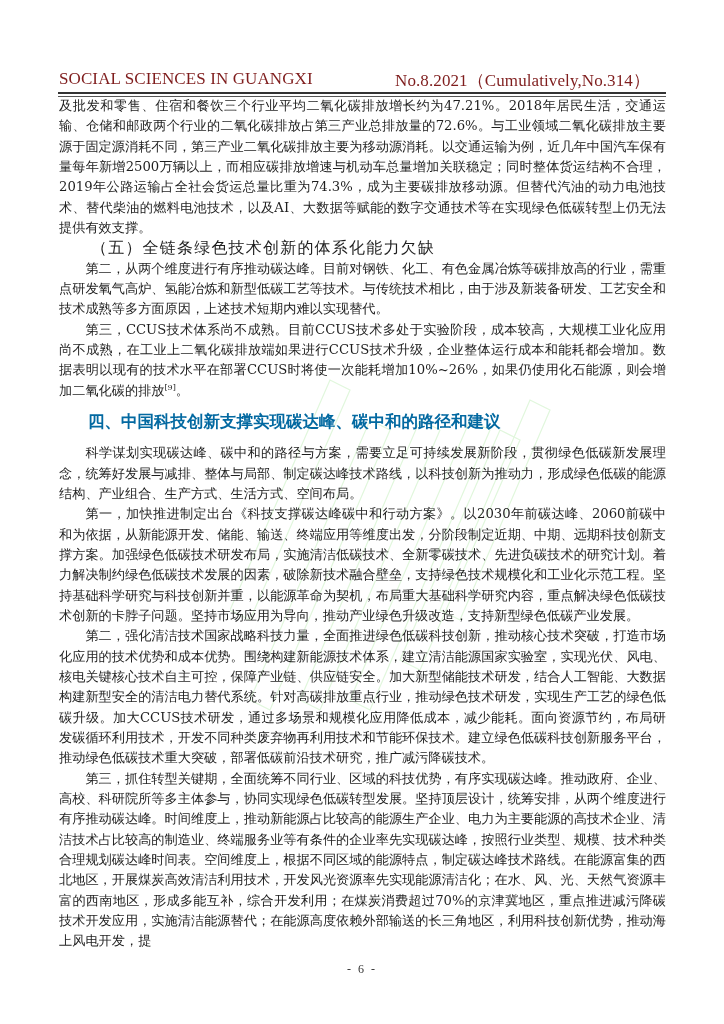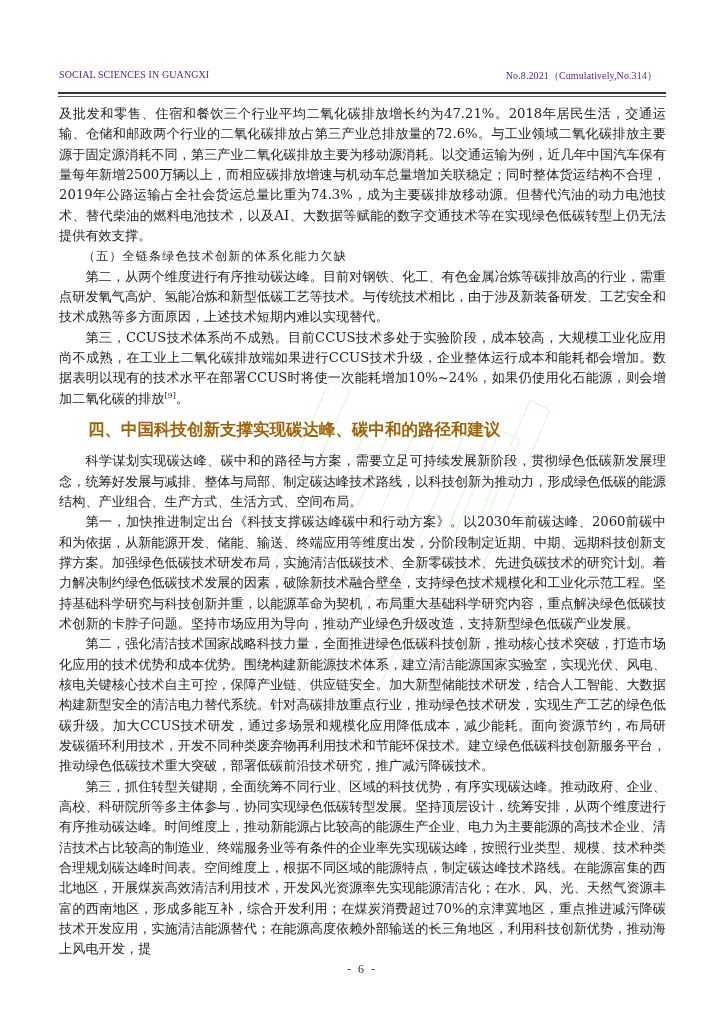--- a/index.html
+++ b/index.html
@@ -2,42 +2,42 @@
 <html><head>
 <meta charset="utf-8">
 <style>
   html, body { margin:0; padding:0; }
   body {
     width:724px; height:1024px; background:#ffffff; position:relative; overflow:hidden;
     font-family: "DejaVu Serif", "Liberation Serif", serif; color:#1a1a1a;
   }
   .running-head {
     position:absolute; left:59px; top:69px; width:607px; height:18px;
-    font-family: "Liberation Serif", "DejaVu Serif", serif; font-size:10px; color:#4c1d95;
+    font-family: "Liberation Serif", "DejaVu Serif", serif; font-size:17px; color:#7f1d1d;
     letter-spacing:0.1px;
   }
   .running-head .left { position:absolute; left:0; top:0; }
-  .running-head .right { position:absolute; right:9px; top:0; }
+  .running-head .right { position:absolute; right:16px; top:0; }
   .rule-thick { position:absolute; left:58px; width:608px; top:92px; height:2px; background:#333; }
   .rule-thin  { position:absolute; left:58px; width:608px; top:96px; height:1px; background:#555; }
 
   .body-text {
     position:absolute; left:59px; top:96px; width:607px;
     font-size:13.2px; line-height:20.35px; text-align:justify; text-justify:inter-character;
     color:#1e1e1e;
   }
   .body-text p { margin:0; text-indent:2em; }
-  .body-text p.no-indent { text-indent:0;margin-top:8px; }
+  .body-text p.no-indent { text-indent:0; }
   .body-text .subhead {
     margin:0; text-indent:2em; font-family:"DejaVu Sans", "Liberation Sans", sans-serif;
-    font-size:12px; letter-spacing:1.2px;
+    font-size:16px; letter-spacing:1.2px;
   }
   .body-text .section-head {
     margin:10px 0 10px 0; padding-left:29px; font-family:"DejaVu Sans","Liberation Sans",sans-serif;
-    font-weight:bold; font-size:16.5px; line-height:22px; color:#a16207;
+    font-weight:bold; font-size:16.5px; line-height:22px; color:#0369a1;
   }
   sup { font-size:8px; line-height:0; vertical-align:super; }
 
   .page-number {
     position:absolute; left:0; width:724px; top:962px; text-align:center;
     font-family:"Liberation Serif", serif; font-size:12px; color:#333; letter-spacing:2px;
   }
   .watermark {
     position:absolute; left:230px; top:360px; width:330px; height:360px; pointer-events:none;
     opacity:0.55;
@@ -61,21 +61,21 @@
     <path d="M170 300 L270 70 L290 80 L190 310 Z"></path>
     <path d="M0 250 L100 20 L120 30 L20 260 Z"></path>
     <path d="M210 250 L300 40 L320 50 L230 260 Z"></path>
   </g>
 </svg>
 
 <div class="body-text">
   <p class="no-indent">及批发和零售、住宿和餐饮三个行业平均二氧化碳排放增长约为47.21%。2018年居民生活，交通运输、仓储和邮政两个行业的二氧化碳排放占第三产业总排放量的72.6%。与工业领域二氧化碳排放主要源于固定源消耗不同，第三产业二氧化碳排放主要为移动源消耗。以交通运输为例，近几年中国汽车保有量每年新增2500万辆以上，而相应碳排放增速与机动车总量增加关联稳定；同时整体货运结构不合理，2019年公路运输占全社会货运总量比重为74.3%，成为主要碳排放移动源。但替代汽油的动力电池技术、替代柴油的燃料电池技术，以及AI、大数据等赋能的数字交通技术等在实现绿色低碳转型上仍无法提供有效支撑。</p>
   <p class="subhead">（五）全链条绿色技术创新的体系化能力欠缺</p>
   <p>第二，从两个维度进行有序推动碳达峰。目前对钢铁、化工、有色金属冶炼等碳排放高的行业，需重点研发氧气高炉、氢能冶炼和新型低碳工艺等技术。与传统技术相比，由于涉及新装备研发、工艺安全和技术成熟等多方面原因，上述技术短期内难以实现替代。</p>
-  <p><span>第三，CCUS技术体系尚不成熟。目前CCUS技术多处于实验阶段，成本较高，大规模工业化应用尚不成熟，在工业上二氧化碳排放端如果进行CCUS技术升级，企业整体运行成本和能耗都会增加。数据表明以现有的技术水平在部署CCUS时将使一次能耗增加10%~24%，如果仍使用化石能源，则会增加二氧化碳的排放</span><sup>[9]</sup><span>。</span></p>
+  <p><span>第三，CCUS技术体系尚不成熟。目前CCUS技术多处于实验阶段，成本较高，大规模工业化应用尚不成熟，在工业上二氧化碳排放端如果进行CCUS技术升级，企业整体运行成本和能耗都会增加。数据表明以现有的技术水平在部署CCUS时将使一次能耗增加10%~26%，如果仍使用化石能源，则会增加二氧化碳的排放</span><sup>[9]</sup><span>。</span></p>
   <div class="section-head">四、中国科技创新支撑实现碳达峰、碳中和的路径和建议</div>
   <p>科学谋划实现碳达峰、碳中和的路径与方案，需要立足可持续发展新阶段，贯彻绿色低碳新发展理念，统筹好发展与减排、整体与局部、制定碳达峰技术路线，以科技创新为推动力，形成绿色低碳的能源结构、产业组合、生产方式、生活方式、空间布局。</p>
   <p>第一，加快推进制定出台《科技支撑碳达峰碳中和行动方案》。以2030年前碳达峰、2060前碳中和为依据，从新能源开发、储能、输送、终端应用等维度出发，分阶段制定近期、中期、远期科技创新支撑方案。加强绿色低碳技术研发布局，实施清洁低碳技术、全新零碳技术、先进负碳技术的研究计划。着力解决制约绿色低碳技术发展的因素，破除新技术融合壁垒，支持绿色技术规模化和工业化示范工程。坚持基础科学研究与科技创新并重，以能源革命为契机，布局重大基础科学研究内容，重点解决绿色低碳技术创新的卡脖子问题。坚持市场应用为导向，推动产业绿色升级改造，支持新型绿色低碳产业发展。</p>
   <p>第二，强化清洁技术国家战略科技力量，全面推进绿色低碳科技创新，推动核心技术突破，打造市场化应用的技术优势和成本优势。围绕构建新能源技术体系，建立清洁能源国家实验室，实现光伏、风电、核电关键核心技术自主可控，保障产业链、供应链安全。加大新型储能技术研发，结合人工智能、大数据构建新型安全的清洁电力替代系统。针对高碳排放重点行业，推动绿色技术研发，实现生产工艺的绿色低碳升级。加大CCUS技术研发，通过多场景和规模化应用降低成本，减少能耗。面向资源节约，布局研发碳循环利用技术，开发不同种类废弃物再利用技术和节能环保技术。建立绿色低碳科技创新服务平台，推动绿色低碳技术重大突破，部署低碳前沿技术研究，推广减污降碳技术。</p>
   <p>第三，抓住转型关键期，全面统筹不同行业、区域的科技优势，有序实现碳达峰。推动政府、企业、高校、科研院所等多主体参与，协同实现绿色低碳转型发展。坚持顶层设计，统筹安排，从两个维度进行有序推动碳达峰。时间维度上，推动新能源占比较高的能源生产企业、电力为主要能源的高技术企业、清洁技术占比较高的制造业、终端服务业等有条件的企业率先实现碳达峰，按照行业类型、规模、技术种类合理规划碳达峰时间表。空间维度上，根据不同区域的能源特点，制定碳达峰技术路线。在能源富集的西北地区，开展煤炭高效清洁利用技术，开发风光资源率先实现能源清洁化；在水、风、光、天然气资源丰富的西南地区，形成多能互补，综合开发利用；在煤炭消费超过70%的京津冀地区，重点推进减污降碳技术开发应用，实施清洁能源替代；在能源高度依赖外部输送的长三角地区，利用科技创新优势，推动海上风电开发，提</p>
 </div>
 
 <div class="page-number">- 6 -</div>
 
 </body></html>

